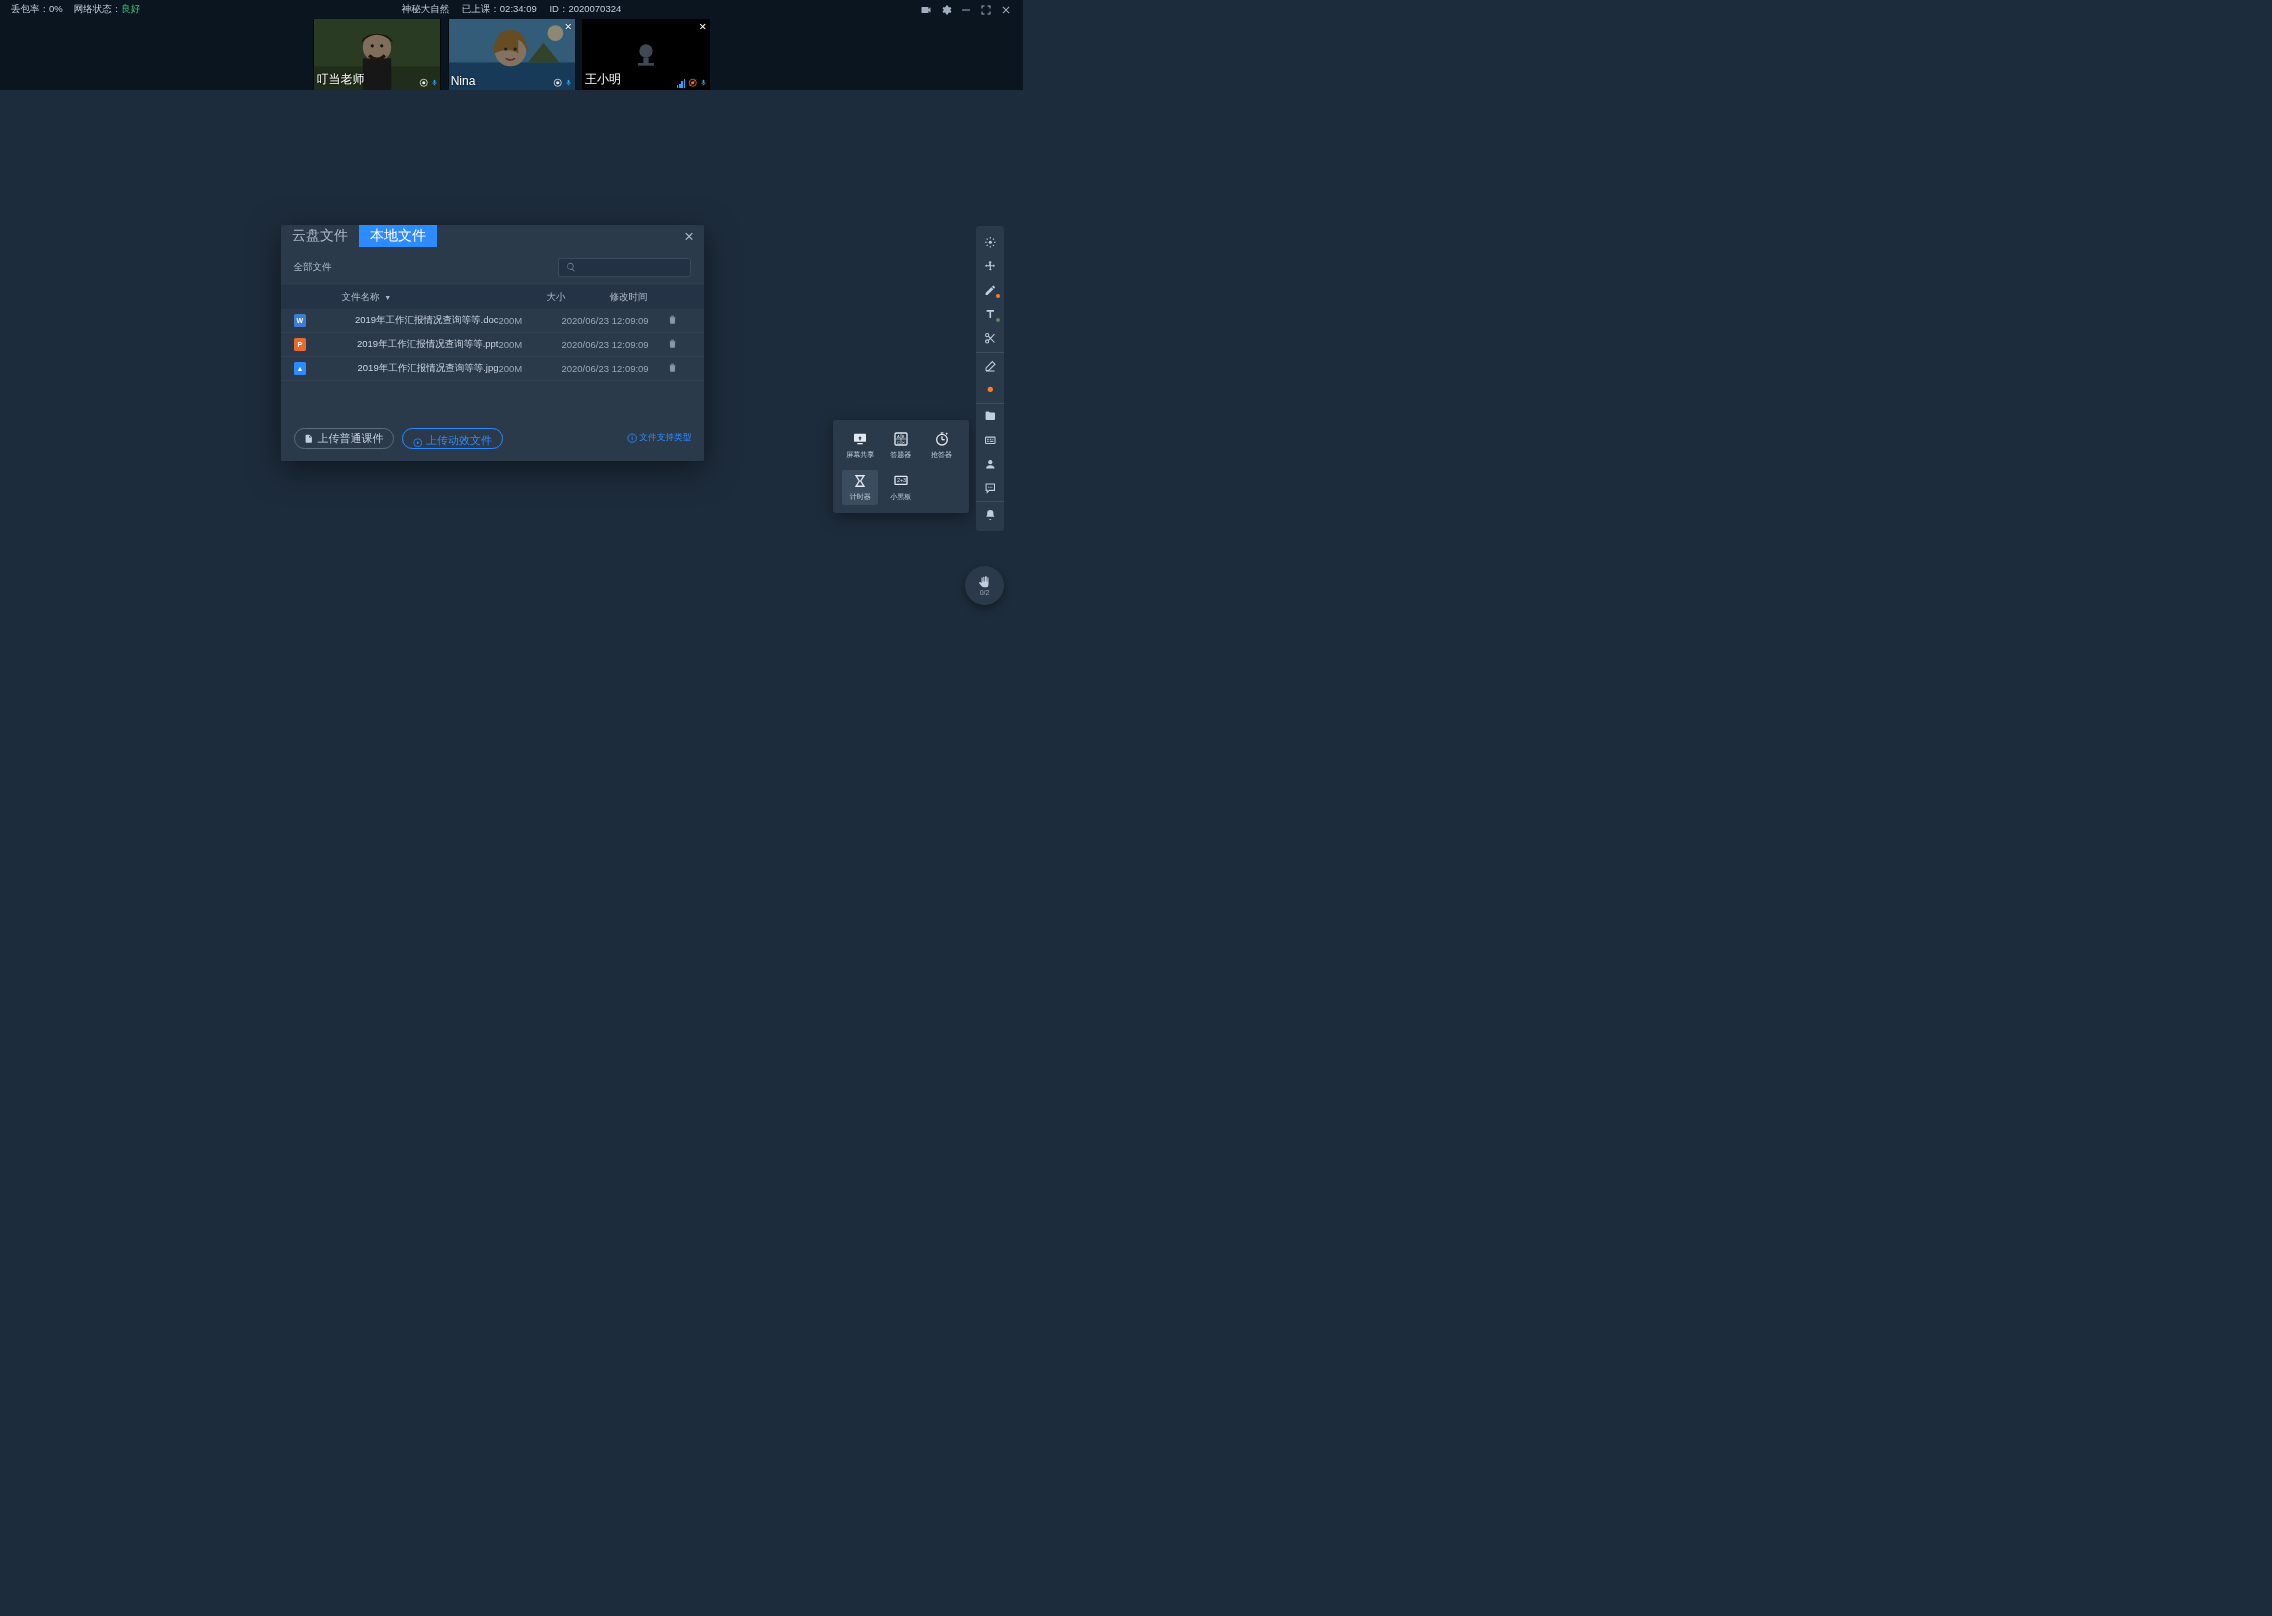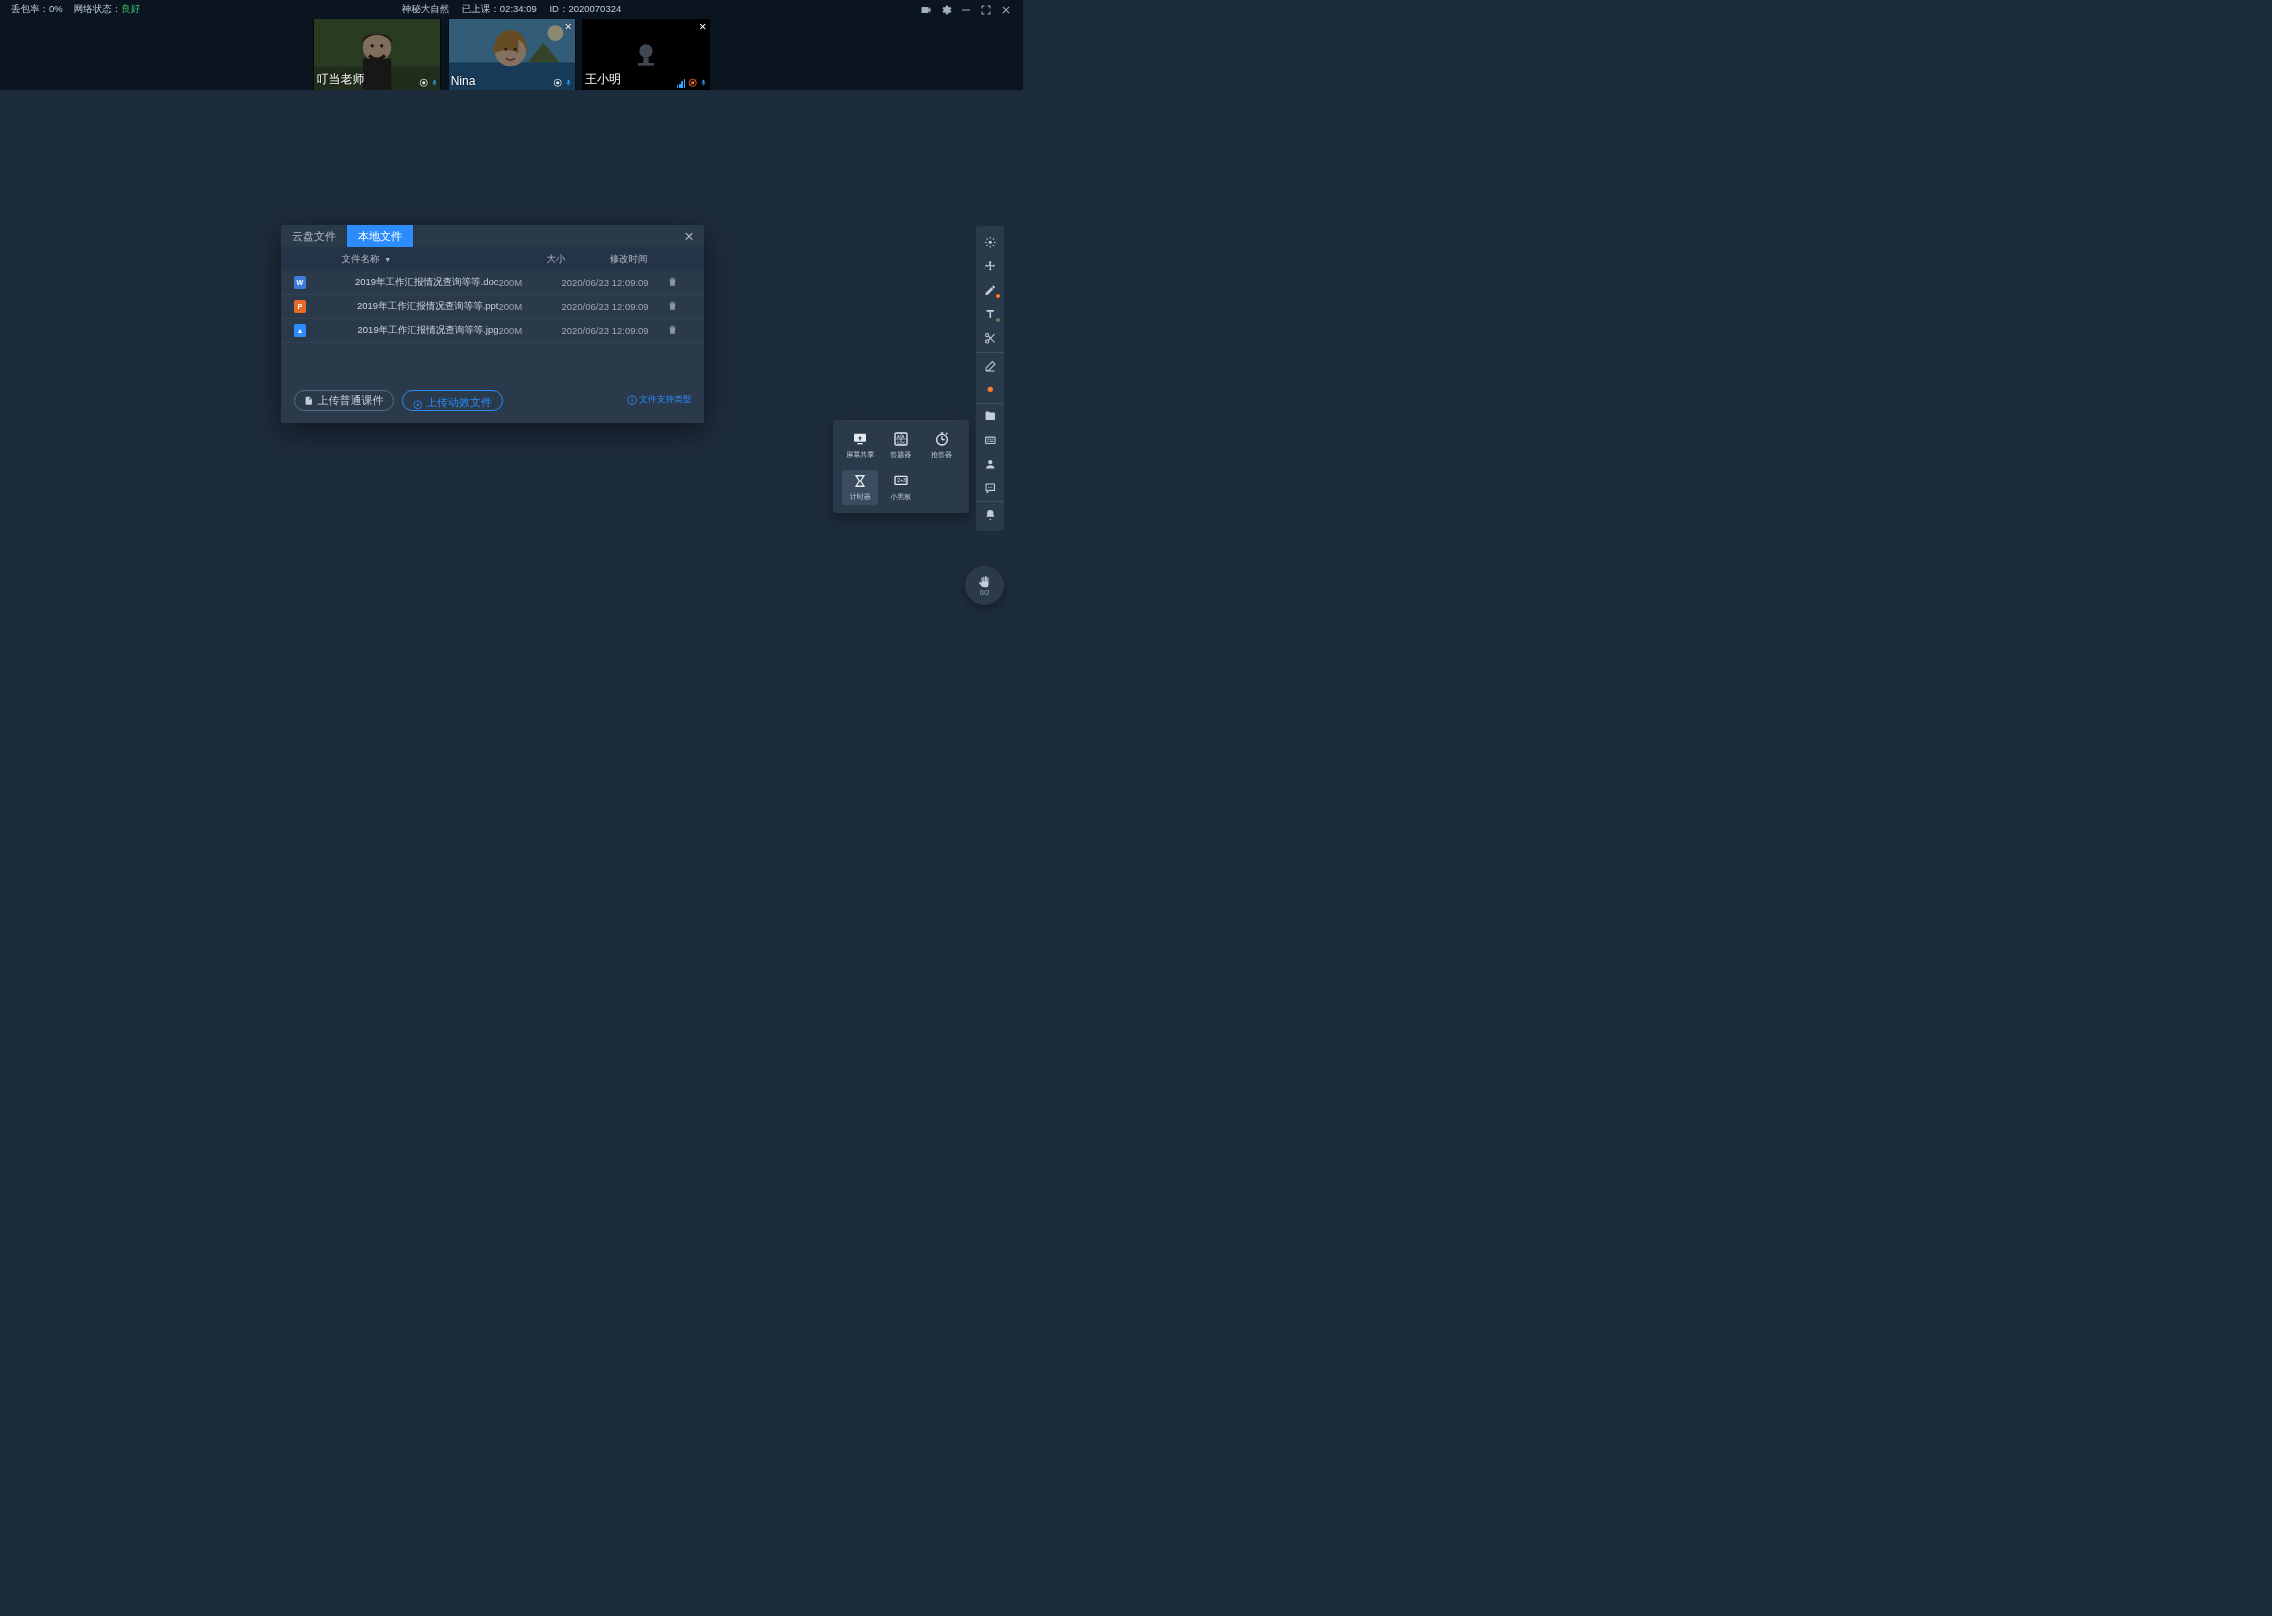--- a/index.html
+++ b/index.html
@@ -19,21 +19,21 @@
 .vtile .mic { width: 7px; height: 9.5px; }
 .vtile .sigbar { display: flex; gap: 0.8px; align-items: flex-end; height: 9.5px; }
 .vtile .sigbar i { width: 1.6px; background: #29a7ff; }
 .vtile .sigbar i:nth-child(1){height:2.4px;} .sigbar i:nth-child(2){height:4px;} .sigbar i:nth-child(3){height:6.3px;} .sigbar i:nth-child(4){height:8.7px;}
 .vtile .camoff { width: 100%; height: 100%; background: #000; display: flex; align-items: center; justify-content: center; }
 .vtile .camoff svg { width: 32px; height: 32px; fill: #404952; }
 .dim { filter: brightness(.55); }
 
 .modal { position: absolute; top: 225px; left: 281px; width: 423px; background: #2b3a4a; border-radius: 1.6px; box-shadow: 0 8px 32px rgba(0,0,0,.5); }
 .modal-tabs { display: flex; align-items: center; height: 22px; border-bottom: 0; position: relative; }
-.mtab { padding: 0 11px; height: 22px; display: flex; align-items: center; font-size: 11px; cursor: pointer; color: #aeb9c8; }
+.mtab { padding: 0 11px; height: 22px; display: flex; align-items: center; font-size: 14px; cursor: pointer; color: #aeb9c8; }
 .mtab.active { background: #2c8cff; color: #fff; }
 .modal-close { position: absolute; right: 6.3px; top: 4px; width: 14px; height: 14px; cursor: pointer; color: #aeb9c8; }
 .modal-head { display: flex; align-items: center; padding: 11px 12.6px 8px; gap: 8px; }
 .crumb { font-size: 9.5px; color: #aeb9c8; }
 .search { margin-left: auto; width: 133px; height: 19px; background: #223143; border: 0.8px solid #3c4a5c; border-radius: 2.4px; display: flex; align-items: center; padding: 0 6.3px; }
 .search svg { width: 10.3px; height: 10.3px; fill: #728096; }
 .colhdr { display: flex; background: #243345; height: 24px; align-items: center; padding: 0 12.6px; font-size: 9.5px; color: #aeb9c8; }
 .col-name { flex: 0 0 205px; display: flex; align-items: center; gap: 4.7px; margin-left: 48px; }
 .col-size { flex: 0 0 63px; }
 .col-time { flex: 1; }
@@ -175,20 +175,28 @@
         </svg>
     </div>
   </div>
 </div>
 
 <div class="modal">
   <div class="modal-tabs">
     <div class="mtab">云盘文件</div>
     <div class="mtab active">本地文件</div>
     <div class="modal-close">✕</div>
+  </div>
+  <div class="modal-head">
+    <span class="crumb">全部文件</span>
+    <div class="search">
+      <svg viewBox="0 0 24 24">
+          <path d="M10 2a8 8 0 015.3 13.9l5 5-1.4 1.4-5-5A8 8 0 1110 2zm0 2a6 6 0 100 12 6 6 0 000-12z"></path>
+        </svg>
+    </div>
   </div>
   <div class="colhdr">
     <div class="col-name">
         <span>文件名称</span>
         <span class="sort-arr">▼</span>
       </div>
     <div class="col-size">大小</div>
     <div class="col-time">修改时间</div>
     <div class="col-act"></div>
   </div>

